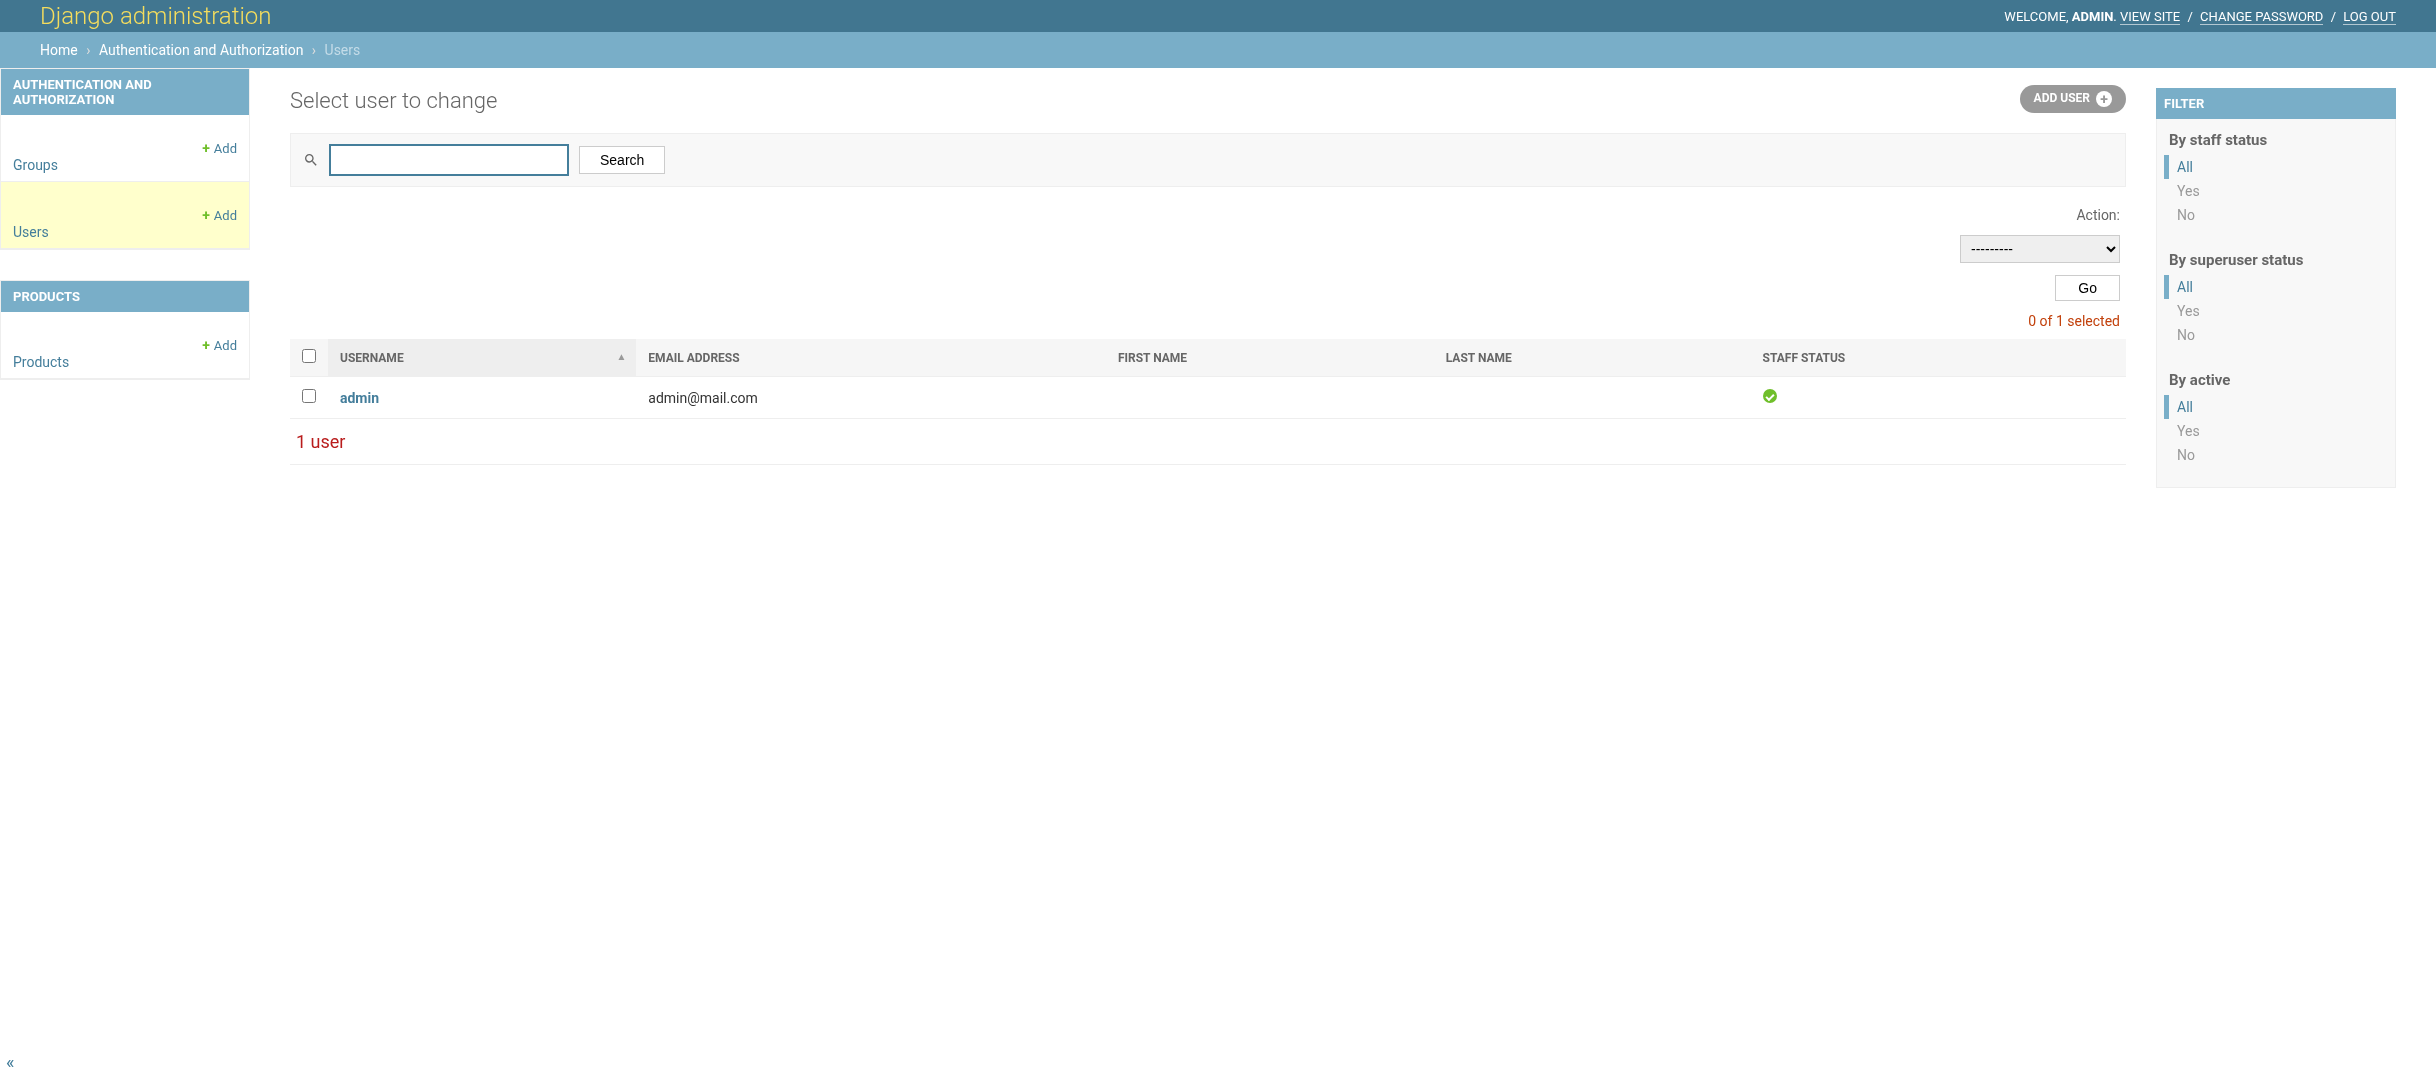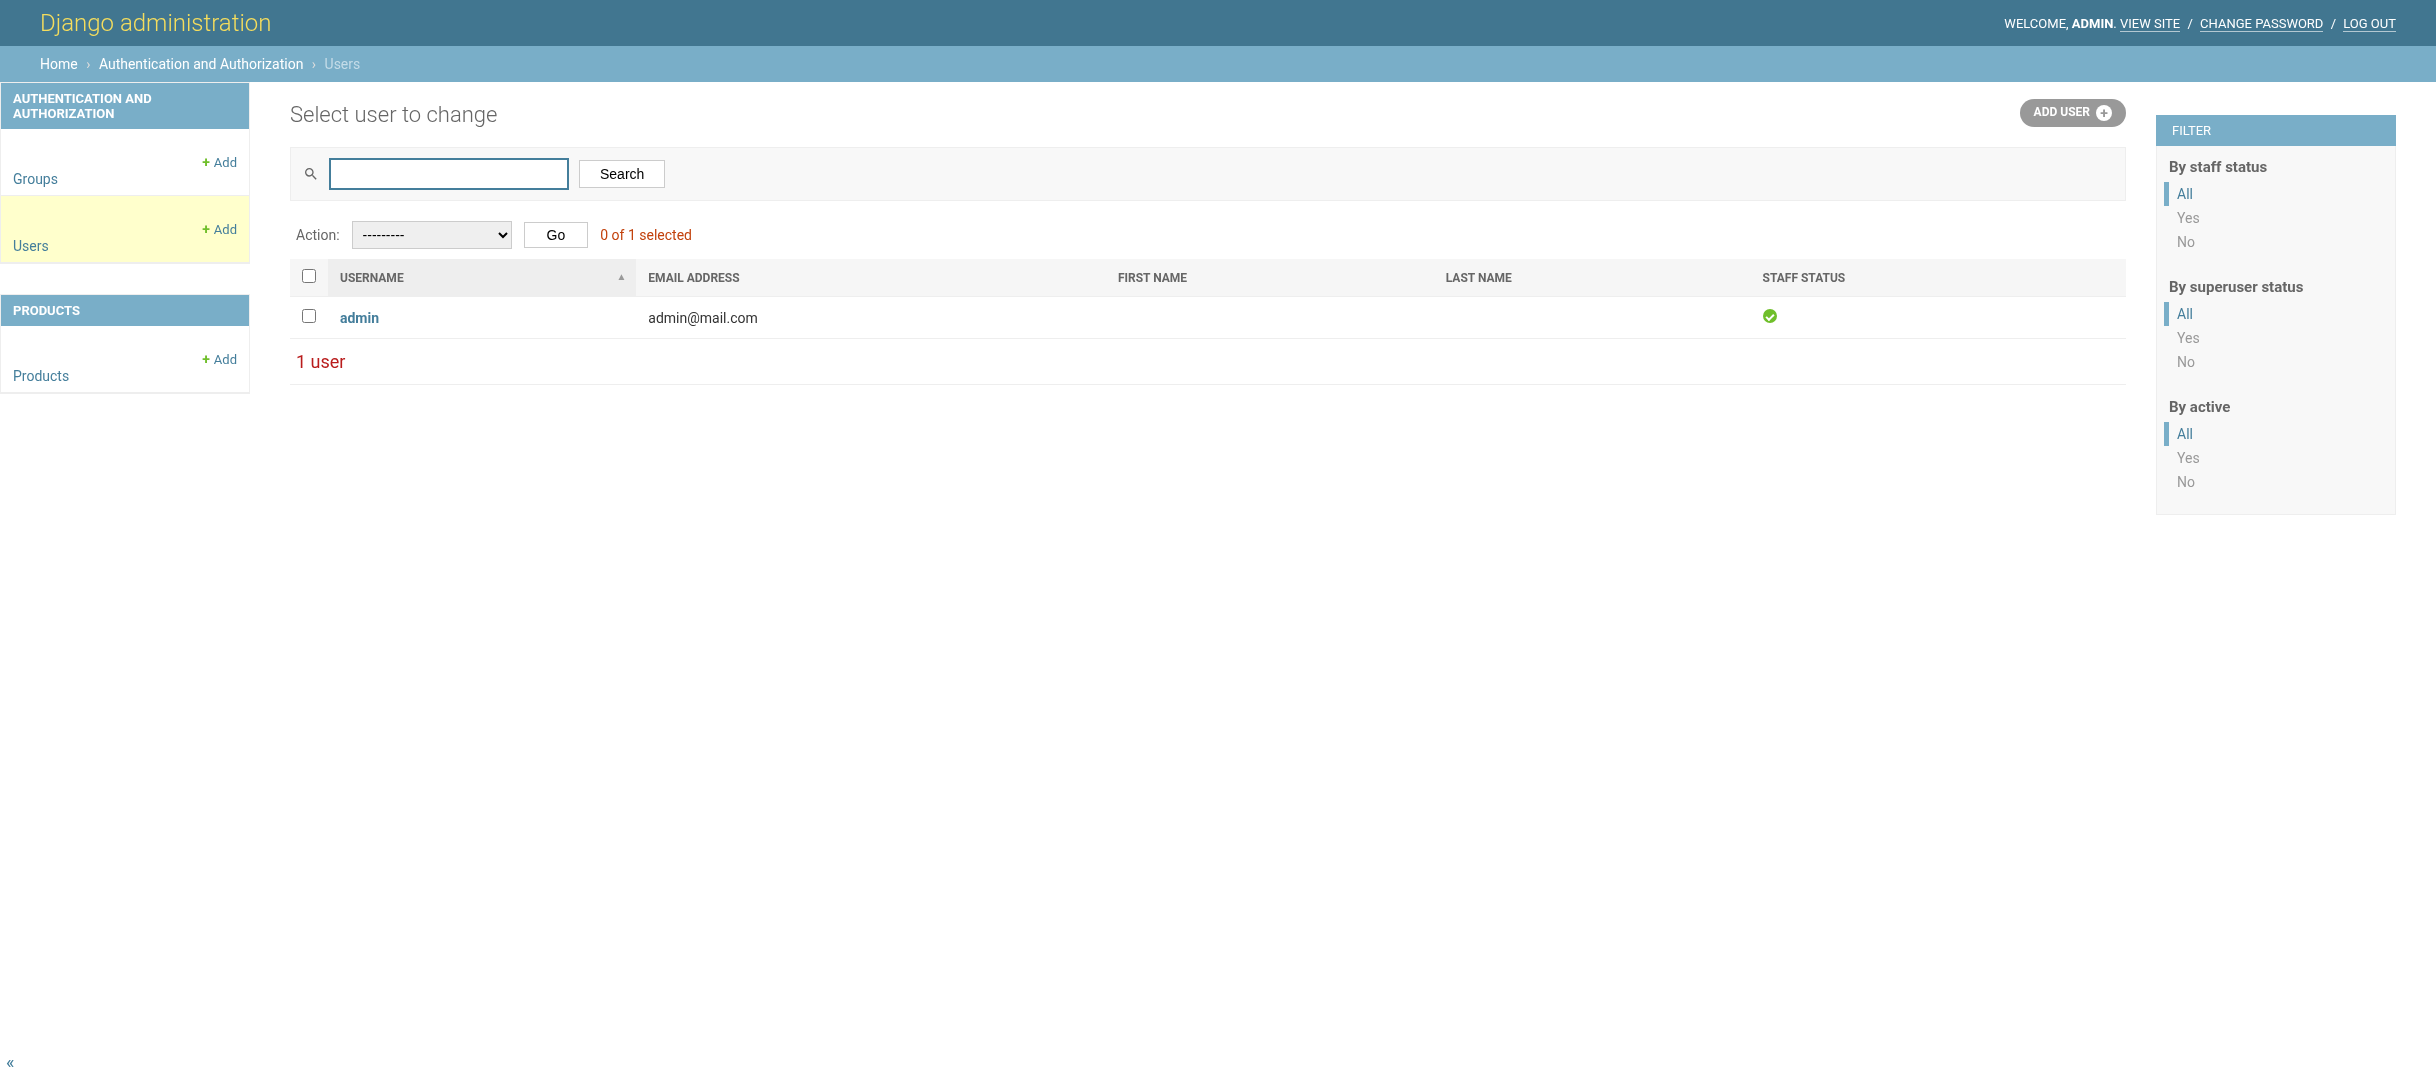--- a/index.html
+++ b/index.html
@@ -1,20 +1,20 @@
 <!DOCTYPE html>
 <html><head>
 <meta charset="utf-8">
 <style>
 * { box-sizing: border-box; margin: 0; padding: 0; }
 body { font-family: -apple-system, "Segoe UI", Roboto, sans-serif; font-size: 14px; color: #333; background: #fff; }
 a { text-decoration: none; }
 
 
-.header { background: #417690; color: #fff; display: flex; justify-content: space-between; align-items: center; padding: 9px 40px; }
+.header { background: #417690; color: #fff; display: flex; justify-content: space-between; align-items: center; padding: 2px 40px; }
 .branding { font-size: 24px; font-weight: 300; color: #f5dd5d; }
 .user-tools { font-size: 13px; color: #fff; }
 .user-tools a { color: #fff; border-bottom: 1px solid rgba(255,255,255,0.6); }
 .user-tools .sep { margin: 0 4px; }
 
 
 .breadcrumbs { background: #79aec8; color: #c4dce8; padding: 10px 40px; font-size: 14px; }
 .breadcrumbs a { color: #fff; }
 .breadcrumbs .sep { margin: 0 5px; color: #ddd; }
 
@@ -38,40 +38,40 @@
 h1.page-title { font-size: 22px; font-weight: 300; color: #666; margin-bottom: 20px; }
 .object-tools { float: right; margin-top: -48px; }
 .object-tools a { background: #999; color: #fff; padding: 6px 14px; border-radius: 15px; font-size: 12px; font-weight: 700; display: inline-flex; align-items: flex-start; gap: 6px; }
 .object-tools .plus-circle { display: inline-flex; width: 16px; height: 16px; background: #fff; color: #999; border-radius: 50%; align-items: center; justify-content: center; font-weight: bold; font-size: 14px; line-height: 1; }
 
 .toolbar { background: #f8f8f8; border: 1px solid #eee; padding: 10px 12px; display: flex; align-items: center; gap: 10px; margin-bottom: 20px; }
 .toolbar input[type=text] { border: 2px solid #447e9b; padding: 6px 8px; width: 240px; font-size: 14px; }
 .toolbar button { border: 1px solid #ccc; background: #fff; padding: 5px 20px; font-size: 14px; cursor: pointer; }
 .search-icon-svg { width: 16px; height: 16px; fill: #666; }
 
-.actions { display: flex; align-items: center; gap: 12px; margin-bottom: 10px; font-size: 14px; color: #666; padding: 0 6px; }
+.actions { display: flex; align-items: flex-end; gap: 12px; margin-bottom: 10px; font-size: 14px; color: #666; padding: 0 6px; flex-direction: column; }
 .actions select { border: 1px solid #ccc; padding: 4px 6px; font-size: 14px; min-width: 160px; }
 .actions button { border: 1px solid #ccc; background: #fff; padding: 4px 22px; font-size: 14px; cursor: pointer; }
 .action-counter { color: #c2410c; font-size: 14px; }
 
 table.results { width: 100%; border-collapse: collapse; }
 table.results thead th { background: #f6f6f6; border-bottom: 1px solid #eee; padding: 10px 12px; text-align: left; font-size: 12px; text-transform: uppercase; color: #666; font-weight: 700; }
 table.results th.sorted { background: #eee; position: relative; }
 .sort-arrow { color: #999; font-size: 10px; margin-left: 6px; position: absolute; right: 10px; }
 table.results tbody td { padding: 12px; border-bottom: 1px solid #eee; font-size: 14px; vertical-align: middle; }
 table.results a.obj-link { color: #447e9b; font-weight: 700; }
 .check-col { width: 30px; text-align: center; }
 .check-col input { width: 14px; height: 14px; }
 .boolicon { display: inline-block; width: 14px; height: 14px; background: #70bf2b; border-radius: 50%; position: relative; }
 .boolicon::after { content: ""; position: absolute; left: 3px; top: 5px; width: 6px; height: 3px; border-left: 2px solid #fff; border-bottom: 2px solid #fff; transform: rotate(-45deg); }
 
 .paginator { padding: 12px 6px; color: #b91c1c; font-size: 18px; border-bottom: 1px solid #eee; }
 
 
-.filter-col h2 { background: #79aec8; color: #fff; font-size: 13px; padding: 8px 16px; font-weight: 400; margin-top: 13px; }
+.filter-col h2 { background: #79aec8; color: #fff; font-size: 13px; padding: 8px 8px; font-weight: 700; }
 .filter-col .filter-body { background: #f8f8f8; border: 1px solid #eee; border-top: none; padding-bottom: 8px; }
 .filter-col h3 { font-size: 15px; font-weight: 700; color: #666; padding: 12px 12px 6px; }
 .filter-col ul { list-style: none; padding: 0 12px 12px; }
 .filter-col li { padding: 4px 0 4px 8px; font-size: 14px; }
 .filter-col li.selected { border-left: 5px solid #79aec8; padding-left: 8px; margin-left: -5px; }
 .filter-col li.selected a { color: #447e9b; font-weight: 400; }
 .filter-col li a { color: #999; }
 
 .toggle-nav { position: fixed; bottom: 12px; left: 6px; color: #447e9b; font-size: 18px; cursor: pointer; }
 </style>

